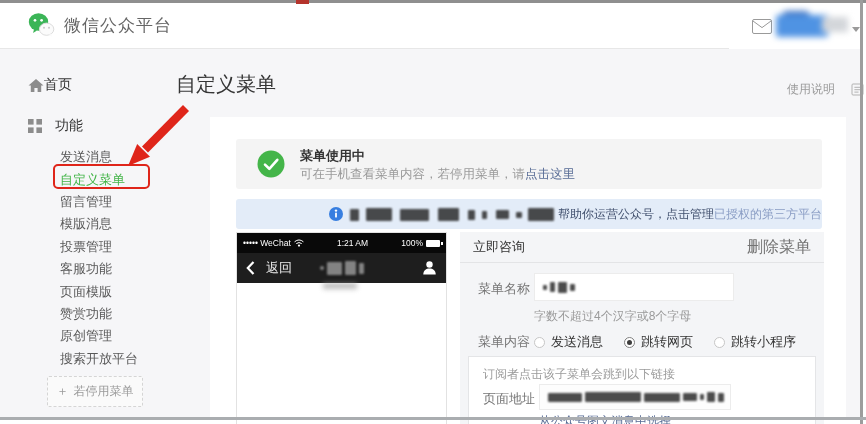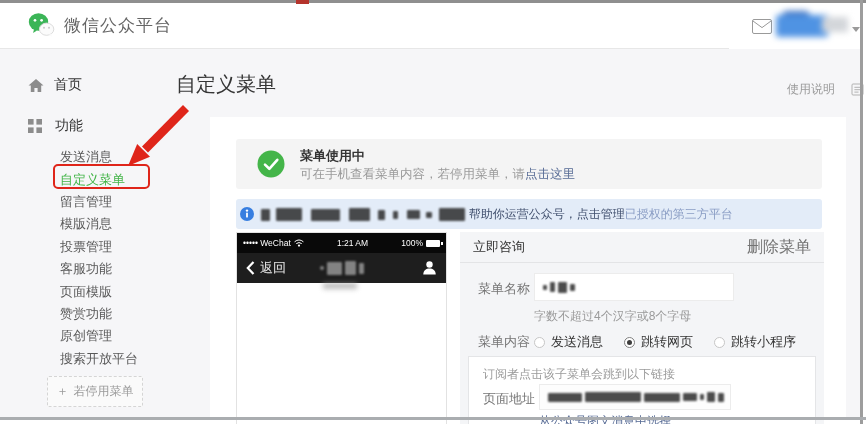--- a/index.html
+++ b/index.html
@@ -17,53 +17,53 @@
   .mail{position:absolute;left:752px;top:16px;cursor:pointer;}
   .account{position:absolute;left:776px;top:10px;width:72px;height:26px;cursor:pointer;}
   .acc-blur{position:absolute;inset:0;filter:blur(3px);}
   .acc-b1{position:absolute;left:0;top:2px;width:52px;height:22px;background:#4f93e3;border-radius:2px;}
   .acc-b2{position:absolute;left:6px;top:-2px;width:28px;height:10px;background:#3a6fc0;border-radius:5px;}
   .acc-b3{position:absolute;left:46px;top:4px;width:26px;height:15px;background:#d3d6da;}
   .caret{position:absolute;left:852px;top:24px;width:0;height:0;border-left:4px solid transparent;border-right:4px solid transparent;border-top:5px solid #9a9a9a;}
   
   .page-bg{position:absolute;top:49px;left:0;width:860px;height:368px;background:#f6f6f8;}
   
-  .nav-home{position:absolute;left:28px;top:76px;display:flex;align-items:center;gap:10px;font-size:14px;color:#353535;cursor:pointer;z-index:6;}
+  .nav-home{position:absolute;left:28px;top:76px;display:flex;align-items:center;gap:0;font-size:14px;color:#353535;cursor:pointer;z-index:6;}
   .nav-section{position:absolute;left:28px;top:117px;display:flex;align-items:center;gap:13px;font-size:14px;color:#353535;cursor:pointer;z-index:6;}
   .nav-list{position:absolute;left:60px;top:146px;margin:0;padding:0;list-style:none;z-index:6;}
   .nav-list li{height:22.4px;display:flex;align-items:center;font-size:13px;color:#595959;cursor:pointer;}
   .nav-list li.active span{color:#44b549;}
   .add-plugin{position:absolute;left:47px;top:376px;width:94px;height:29px;border:1px dashed #d5d5d5;border-radius:2px;
       display:flex;align-items:center;justify-content:center;gap:5px;font-size:12px;color:#9a9a9a;background:#fafafa;cursor:pointer;z-index:6;}
   
   .page-title{position:absolute;left:176px;top:71px;font-size:20px;color:#353535;z-index:6;}
   .usage-help{position:absolute;left:787px;top:81px;display:flex;align-items:center;gap:16px;font-size:12px;color:#9a9a9a;cursor:pointer;z-index:6;}
   
   .card{position:absolute;left:210px;top:117px;width:636px;height:307px;background:#fff;z-index:4;}
   
   .banner-status{position:absolute;left:26px;top:22px;width:586px;height:50px;background:#f4f4f4;border-radius:3px;}
   .bs-icon{position:absolute;left:21px;top:11px;}
   .bs-title{position:absolute;left:64px;top:8px;font-size:13px;font-weight:bold;color:#353535;}
   .bs-desc{position:absolute;left:64px;top:27px;font-size:12.5px;color:#9a9a9a;}
   .bs-desc a{color:#576b95;text-decoration:none;cursor:pointer;}
   
-  .banner-info{position:absolute;left:26px;top:82px;width:586px;height:30px;background:#e3ecf8;border-radius:3px;display:flex;align-items:center;padding-left:4px;box-sizing:border-box;font-size:12px;color:#404f6d;}
+  .banner-info{position:absolute;left:26px;top:82px;width:586px;height:30px;background:#e3ecf8;border-radius:3px;display:flex;align-items:center;padding-left:4px;box-sizing:border-box;font-size:12px;color:#404f6d;justify-content:flex-end;}
   .bi-icon{margin-right:7px;display:flex;}
   .banner-info a{color:#8a9dc4;text-decoration:none;cursor:pointer;}
   
   .cz{display:inline-block;background:#262626;filter:blur(1.2px);opacity:.82;border-radius:1px;vertical-align:middle;}
   .cz-g{display:inline-block;background:#8f8f8f;filter:blur(1px);opacity:.9;border-radius:1px;vertical-align:middle;}
   
   .phone{position:absolute;left:26px;top:115px;width:211px;height:192px;background:#fff;border:1px solid #e2e2e2;border-bottom:none;box-sizing:border-box;}
   .p-status{height:20px;background:#090909;display:flex;align-items:center;justify-content:space-between;padding:0 6px;color:#fff;font-size:8.5px;}
   .p-status .grp{display:flex;align-items:center;gap:3px;}
   .batt{width:14px;height:7px;background:#fff;border-radius:1px;position:relative;}
   .batt::after{content:'';position:absolute;right:-3px;top:2px;width:2px;height:3px;background:#fff;}
   .p-nav{height:30px;background:#1e1e1e;display:flex;align-items:center;color:#fff;position:relative;}
-  .p-back{display:flex;align-items:center;gap:5px;margin-left:9px;font-size:13px;color:#eaeaea;}
+  .p-back{display:flex;align-items:center;gap:11px;margin-left:9px;font-size:13px;color:#eaeaea;}
   .p-title-cz{position:absolute;left:0;right:0;top:8px;display:flex;justify-content:center;align-items:center;gap:3px;}
   .p-person{position:absolute;right:9px;top:7px;}
   .p-smudge{position:absolute;left:86px;top:50px;width:34px;height:6px;background:#9a9a9a;filter:blur(2.5px);opacity:.65;}
   
   .editor{position:absolute;left:250px;top:115px;width:364px;height:192px;background:#f4f5f7;}
   .ed-head{height:30px;border-bottom:1px solid #e3e4e6;display:flex;align-items:center;justify-content:space-between;padding:0 13px;}
   .ed-title{font-size:13px;color:#353535;}
   .ed-del{font-size:16px;color:#737373;cursor:pointer;}
   .ed-label{position:absolute;font-size:13px;color:#757575;}
   .inp{position:absolute;background:#fff;border:1px solid #ececec;box-sizing:border-box;display:flex;align-items:center;padding-left:8px;gap:3px;cursor:text;}

